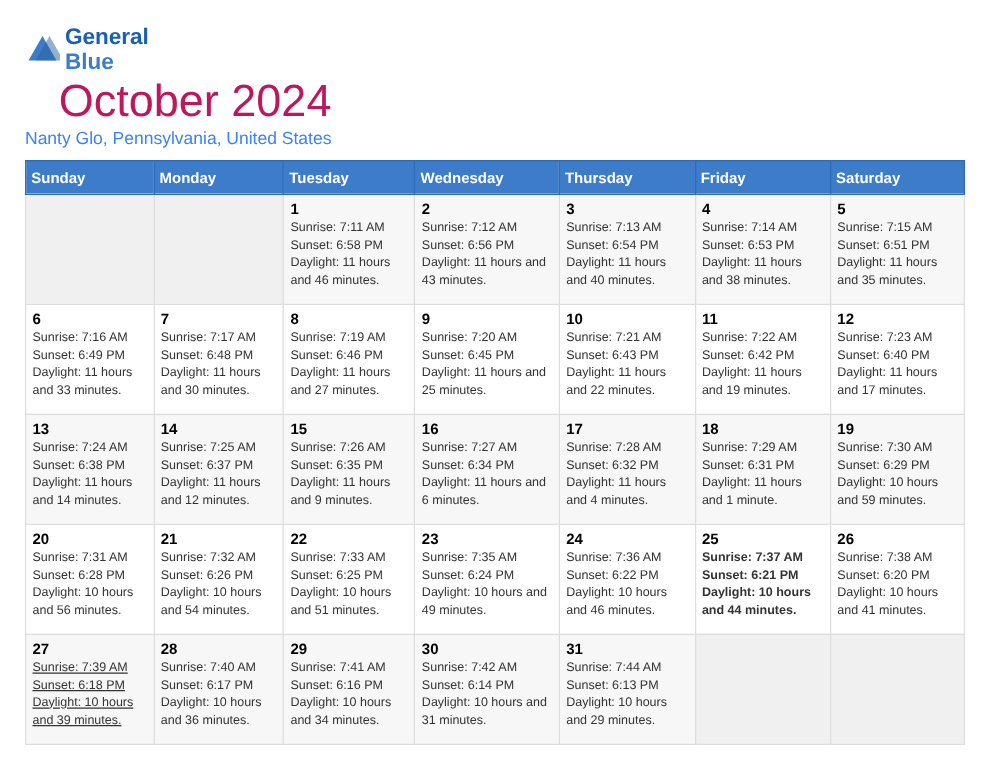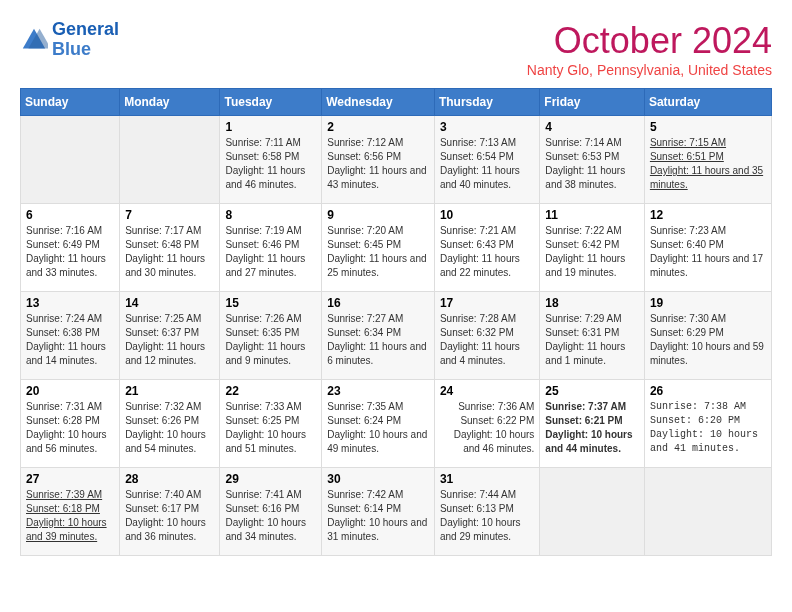--- a/index.html
+++ b/index.html
@@ -8,20 +8,21 @@
       background: #fff;
       width: 792px;
       min-height: 612px;
       padding: 20px;
     }
     .header {
       display: flex;
       justify-content: space-between;
       align-items: flex-start;
       margin-bottom: 10px;
+      flex-direction: column;
     }
     .logo {
       display: flex;
       align-items: center;
       gap: 4px;
     }
     .logo-text {
       font-size: 18px;
       font-weight: bold;
       color: #333;
@@ -37,21 +38,21 @@
     .title-block {
       text-align: right;
     }
     .month-title {
       font-size: 36px;
       font-weight: normal;
       color: #be185d;
     }
     .location {
       font-size: 14px;
-      color: #ef4444;
+      color: #3b82f6;
     }
     table {
       width: 100%;
       border-collapse: collapse;
       font-size: 11px;
     }
     thead tr th {
       background-color: #3d7cc9;
       color: #fff;
       padding: 6px 4px;
@@ -142,21 +143,21 @@
 Daylight: 11 hours and 40 minutes.</div>
         </td>
         <td>
           <div class="day-num">4</div>
           <div class="day-detail" style="white-space: pre-line;">Sunrise: 7:14 AM
 Sunset: 6:53 PM
 Daylight: 11 hours and 38 minutes.</div>
         </td>
         <td>
           <div class="day-num">5</div>
-          <div class="day-detail" style="white-space: pre-line; text-decoration: underline;">Sunrise: 7:15 AM
+          <div class="day-detail" style="white-space: pre-line;">Sunrise: 7:15 AM
 Sunset: 6:51 PM
 Daylight: 11 hours and 35 minutes.</div>
         </td>
       </tr>
       <tr>
         <td>
           <div class="day-num">6</div>
           <div class="day-detail" style="white-space: pre-line;">Sunrise: 7:16 AM
 Sunset: 6:49 PM
 Daylight: 11 hours and 33 minutes.</div>
@@ -262,33 +263,33 @@
 Daylight: 10 hours and 51 minutes.</div>
         </td>
         <td>
           <div class="day-num">23</div>
           <div class="day-detail" style="white-space: pre-line;">Sunrise: 7:35 AM
 Sunset: 6:24 PM
 Daylight: 10 hours and 49 minutes.</div>
         </td>
         <td>
           <div class="day-num">24</div>
-          <div class="day-detail" style="white-space: pre-line; text-align: right;">Sunrise: 7:36 AM
+          <div class="day-detail" style="white-space: pre-line;">Sunrise: 7:36 AM
 Sunset: 6:22 PM
 Daylight: 10 hours and 46 minutes.</div>
         </td>
         <td>
           <div class="day-num">25</div>
           <div class="day-detail" style="white-space: pre-line; font-weight: bold;">Sunrise: 7:37 AM
 Sunset: 6:21 PM
 Daylight: 10 hours and 44 minutes.</div>
         </td>
         <td>
           <div class="day-num">26</div>
-          <div class="day-detail" style="white-space: pre-line; font-family: Liberation Mono, monospace;">Sunrise: 7:38 AM
+          <div class="day-detail" style="white-space: pre-line;">Sunrise: 7:38 AM
 Sunset: 6:20 PM
 Daylight: 10 hours and 41 minutes.</div>
         </td>
       </tr>
       <tr>
         <td>
           <div class="day-num">27</div>
           <div class="day-detail" style="white-space: pre-line; text-decoration: underline;">Sunrise: 7:39 AM
 Sunset: 6:18 PM
 Daylight: 10 hours and 39 minutes.</div>

